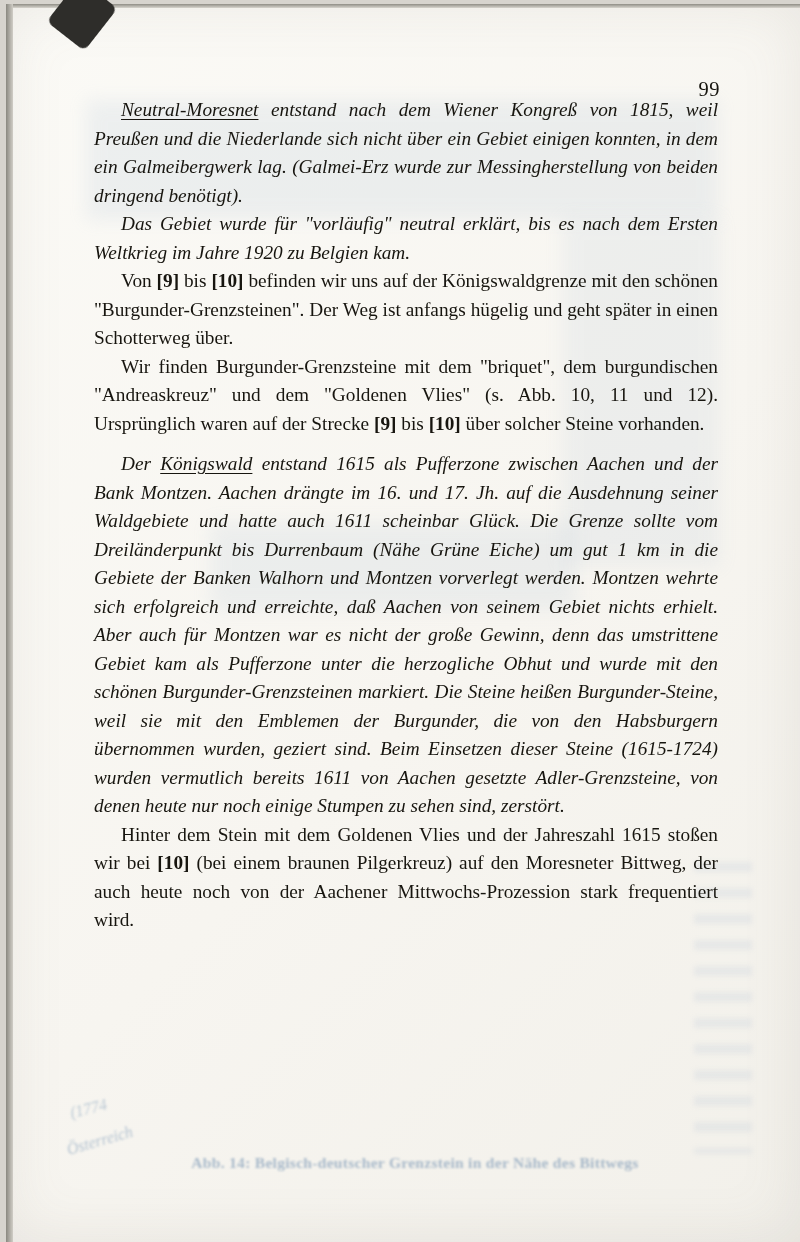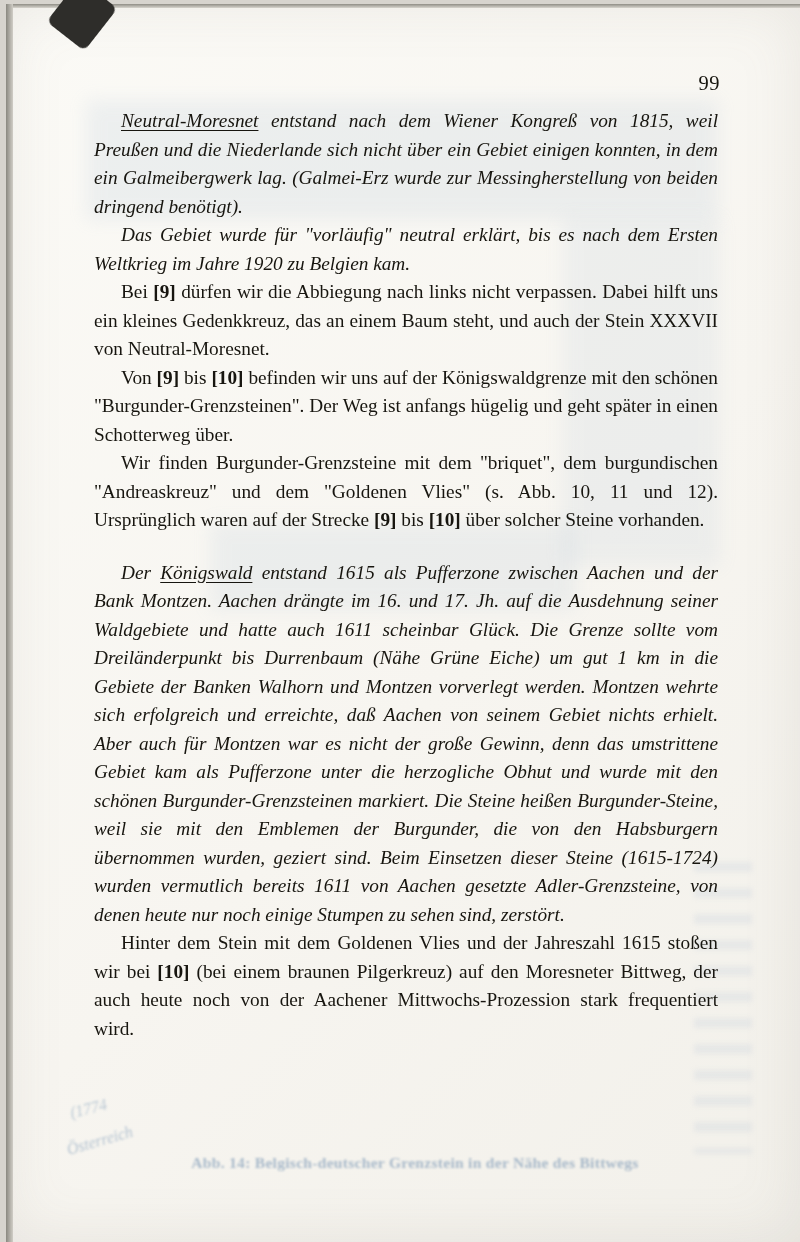--- a/index.html
+++ b/index.html
@@ -32,31 +32,31 @@
   .a1 { left: 80px;  top: 96px;  width: 632px; height: 120px; opacity: 0.16; }
   .a2 { left: 556px; top: 214px; width: 158px; height: 348px; opacity: 0.13; }
   .a3 { left: 204px; top: 518px; width: 366px; height: 88px;  opacity: 0.15; }
   .a4 {
     left: 688px; top: 858px; width: 58px; height: 292px; opacity: 0.5;
     background: repeating-linear-gradient(to bottom,
       rgba(150,172,198,0.28) 0 10px, rgba(150,172,198,0) 10px 26px);
     filter: blur(2.5px);
   }
   .page-number {
-    position: absolute; top: 68px; right: 80px;
+    position: absolute; top: 74px; right: 80px;
     font-size: 20.5px; color: #17150f; letter-spacing: 0.5px;
   }
   .text-block {
-    position: absolute; left: 88px; top: 103px; width: 624px;
+    position: absolute; left: 88px; top: 92px; width: 624px;
     color: #17150f; font-size: 19.3px; line-height: 28.5px;
     text-align: justify;
   }
   .para { margin: 0; text-indent: 27px; }
   .para.italic { font-style: italic; }
-  .para.spaced { margin-top: 24px; }
+  .para.spaced { margin-top: 12px; }
   .b { font-weight: bold; }
   .u { text-decoration: underline; text-underline-offset: 3px; }
   
   .bleed { position: absolute; pointer-events: none; }
   .caption {
     left: 148px; top: 1150px; width: 522px; text-align: center;
     color: rgba(106, 138, 173, 0.55); font-weight: bold;
     font-size: 15.5px; letter-spacing: 0.3px; filter: blur(1.2px);
   }
   .frag1 {
@@ -81,21 +81,20 @@
   <div class="artifact a1"></div>
   <div class="artifact a2"></div>
   <div class="artifact a3"></div>
   <div class="artifact a4"></div>
 
   <div class="page-number">99</div>
 
   <div class="text-block" id="text-block">
       <p class="para italic"><span class="u">Neutral-Moresnet</span><span> entstand nach dem Wiener Kongreß von 1815, weil Preußen und die Niederlande sich nicht über ein Gebiet einigen konnten, in dem ein Galmeibergwerk lag. (Galmei-Erz wurde zur Messingherstellung von beiden dringend benötigt).</span></p>
       <p class="para italic"><span>Das Gebiet wurde für "vorläufig" neutral erklärt, bis es nach dem Ersten Weltkrieg im Jahre 1920 zu Belgien kam.</span></p>
-      <p class="para"><span>Bei </span><span class="b">[9]</span><span> dürfen wir die Abbiegung nach links nicht verpassen. Dabei hilft uns ein kleines Gedenkkreuz, das an einem Baum steht, und auch der Stein XXXVII von Neutral-Moresnet.</span></p>
       <p class="para"><span>Von </span><span class="b">[9]</span><span> bis </span><span class="b">[10]</span><span> befinden wir uns auf der Königswaldgrenze mit den schönen "Burgunder-Grenzsteinen". Der Weg ist anfangs hügelig und geht später in einen Schotterweg über.</span></p>
       <p class="para"><span>Wir finden Burgunder-Grenzsteine mit dem "briquet", dem burgundischen "Andreaskreuz" und dem "Goldenen Vlies" (s. Abb. 10, 11 und 12). Ursprünglich waren auf der Strecke </span><span class="b">[9]</span><span> bis </span><span class="b">[10]</span><span> über solcher Steine vorhanden.</span></p>
       <p class="para italic spaced"><span>Der </span><span class="u">Königswald</span><span> entstand 1615 als Pufferzone zwischen Aachen und der Bank Montzen. Aachen drängte im 16. und 17. Jh. auf die Ausdehnung seiner Waldgebiete und hatte auch 1611 scheinbar Glück. Die Grenze sollte vom Dreiländerpunkt bis Durrenbaum (Nähe Grüne Eiche) um gut 1 km in die Gebiete der Banken Walhorn und Montzen vorverlegt werden. Montzen wehrte sich erfolgreich und erreichte, daß Aachen von seinem Gebiet nichts erhielt. Aber auch für Montzen war es nicht der große Gewinn, denn das umstrittene Gebiet kam als Pufferzone unter die herzogliche Obhut und wurde mit den schönen Burgunder-Grenzsteinen markiert. Die Steine heißen Burgunder-Steine, weil sie mit den Emblemen der Burgunder, die von den Habsburgern übernommen wurden, geziert sind. Beim Einsetzen dieser Steine (1615-1724) wurden vermutlich bereits 1611 von Aachen gesetzte Adler-Grenzsteine, von denen heute nur noch einige Stumpen zu sehen sind, zerstört.</span></p>
       <p class="para"><span>Hinter dem Stein mit dem Goldenen Vlies und der Jahreszahl 1615 stoßen wir bei </span><span class="b">[10]</span><span> (bei einem braunen Pilgerkreuz) auf den Moresneter Bittweg, der auch heute noch von der Aachener Mittwochs-Prozession stark frequentiert wird.</span></p>
     </div>
 
   <div class="bleed frag2">(1774</div>
   <div class="bleed frag1">Österreich</div>
   <div class="bleed caption">Abb. 14: Belgisch-deutscher Grenzstein in der Nähe des Bittwegs</div>
 </div>

